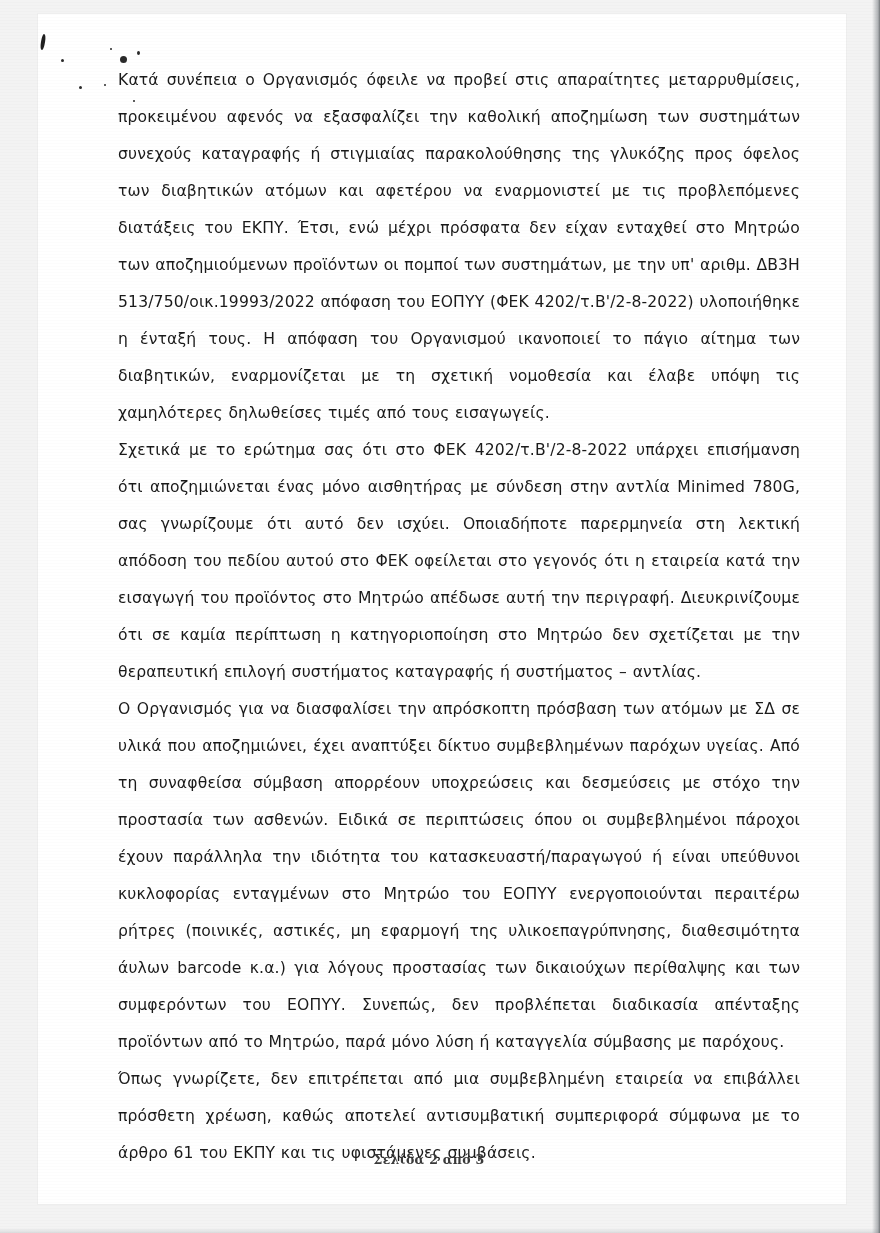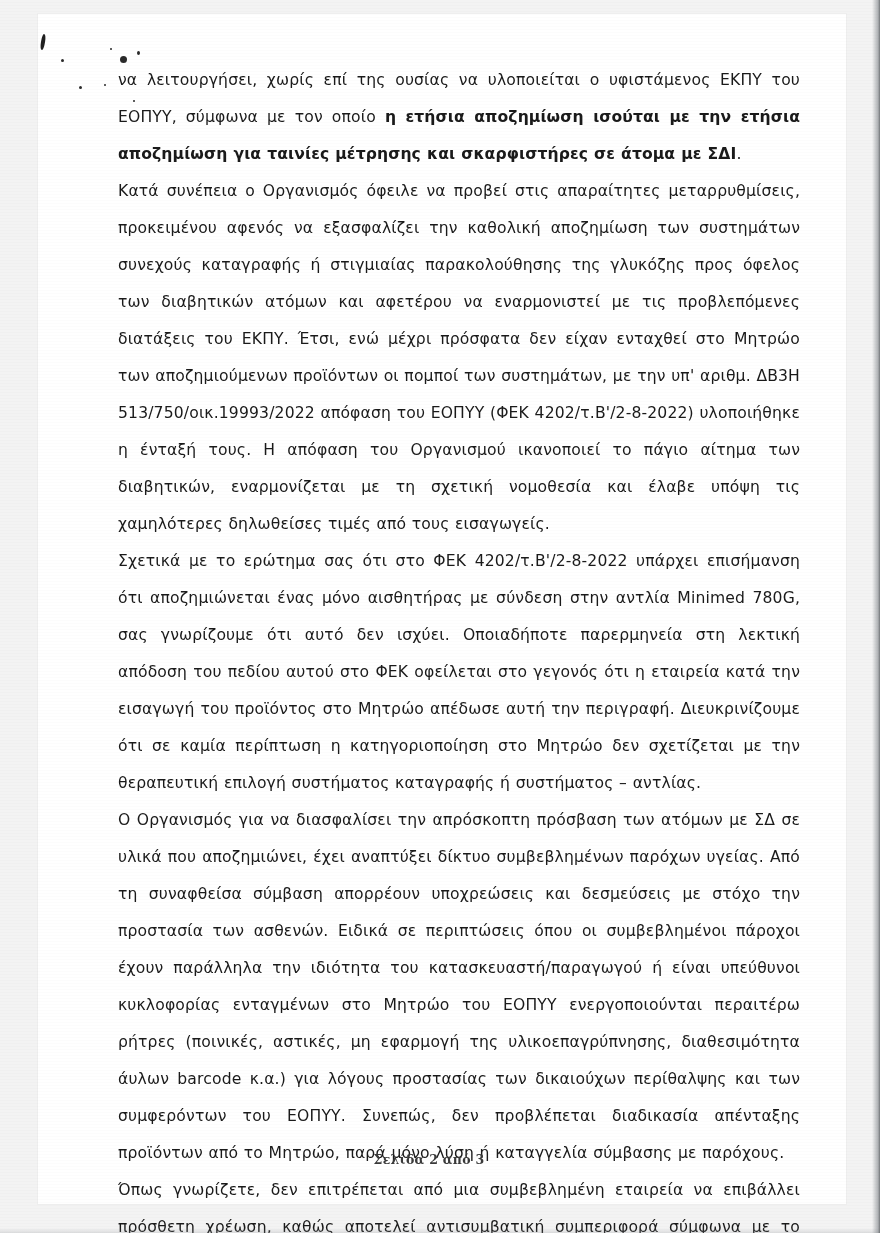--- a/index.html
+++ b/index.html
@@ -132,21 +132,20 @@
   <div class="speck" style="left:61px; top:59px; width:3px; height:3px;"></div>
   <div class="speck" style="left:120px; top:56px; width:7px; height:7px;"></div>
   <div class="speck" style="left:137px; top:51px; width:3px; height:4px;"></div>
   <div class="speck" style="left:110px; top:48px; width:2px; height:2px;"></div>
   <div class="speck" style="left:79px; top:86px; width:3px; height:3px;"></div>
   <div class="speck" style="left:104px; top:84px; width:2px; height:2px;"></div>
   <div class="speck" style="left:133px; top:100px; width:2px; height:2px;"></div>
 
   <div class="text-body">
 
-    <p class="para"><span>να λειτουργήσει, χωρίς επί της ουσίας να υλοποιείται ο υφιστάμενος ΕΚΠΥ του ΕΟΠΥΥ, σύμφωνα με τον οποίο </span><span class="bold-run">η ετήσια αποζημίωση ισούται με την ετήσια αποζημίωση για  ταινίες μέτρησης και  σκαρφιστήρες σε άτομα με ΣΔΙ</span><span>.</span></p>
 
     <p class="para">Κατά συνέπεια ο Οργανισμός όφειλε να προβεί στις απαραίτητες μεταρρυθμίσεις, προκειμένου αφενός να εξασφαλίζει την καθολική αποζημίωση των συστημάτων συνεχούς καταγραφής ή στιγμιαίας παρακολούθησης της γλυκόζης προς όφελος των διαβητικών ατόμων και αφετέρου να εναρμονιστεί με τις προβλεπόμενες διατάξεις του ΕΚΠΥ. Έτσι, ενώ μέχρι πρόσφατα δεν είχαν ενταχθεί στο Μητρώο των αποζημιούμενων προϊόντων οι πομποί των συστημάτων, με την υπ' αριθμ. ΔΒ3Η 513/750/οικ.19993/2022 απόφαση του ΕΟΠΥΥ (ΦΕΚ 4202/τ.Β'/2-8-2022) υλοποιήθηκε  η ένταξή τους. Η απόφαση του Οργανισμού ικανοποιεί το πάγιο αίτημα των διαβητικών, εναρμονίζεται με τη σχετική νομοθεσία και έλαβε υπόψη  τις χαμηλότερες δηλωθείσες τιμές από τους εισαγωγείς.</p>
 
     <p class="para">Σχετικά με το ερώτημα σας ότι στο ΦΕΚ 4202/τ.Β'/2-8-2022 υπάρχει επισήμανση ότι αποζημιώνεται ένας μόνο αισθητήρας με σύνδεση στην αντλία Minimed 780G, σας γνωρίζουμε ότι αυτό δεν ισχύει. Οποιαδήποτε παρερμηνεία στη λεκτική απόδοση του πεδίου αυτού στο ΦΕΚ οφείλεται στο γεγονός ότι η εταιρεία κατά την εισαγωγή του προϊόντος στο Μητρώο απέδωσε αυτή την περιγραφή. Διευκρινίζουμε ότι σε καμία περίπτωση η κατηγοριοποίηση στο Μητρώο δεν σχετίζεται με την θεραπευτική επιλογή συστήματος καταγραφής ή  συστήματος – αντλίας.</p>
 
     <p class="para">Ο Οργανισμός για να διασφαλίσει την απρόσκοπτη πρόσβαση των ατόμων με ΣΔ σε υλικά που αποζημιώνει, έχει αναπτύξει δίκτυο συμβεβλημένων παρόχων υγείας. Από τη συναφθείσα σύμβαση απορρέουν υποχρεώσεις και δεσμεύσεις με στόχο την προστασία των ασθενών. Ειδικά σε περιπτώσεις όπου οι συμβεβλημένοι πάροχοι έχουν παράλληλα την ιδιότητα του κατασκευαστή/παραγωγού ή είναι υπεύθυνοι κυκλοφορίας ενταγμένων στο Μητρώο του ΕΟΠΥΥ ενεργοποιούνται περαιτέρω ρήτρες (ποινικές, αστικές, μη εφαρμογή της υλικοεπαγρύπνησης, διαθεσιμότητα άυλων barcode κ.α.) για λόγους προστασίας των δικαιούχων περίθαλψης και των συμφερόντων του ΕΟΠΥΥ. Συνεπώς, δεν προβλέπεται διαδικασία απένταξης προϊόντων από το Μητρώο, παρά μόνο λύση ή καταγγελία σύμβασης με παρόχους.</p>
 
     <p class="para">Όπως γνωρίζετε, δεν επιτρέπεται από μια συμβεβλημένη εταιρεία να επιβάλλει πρόσθετη χρέωση, καθώς αποτελεί αντισυμβατική συμπεριφορά σύμφωνα με το άρθρο 61 του ΕΚΠΥ και τις υφιστάμενες συμβάσεις.</p>
 
   </div>

